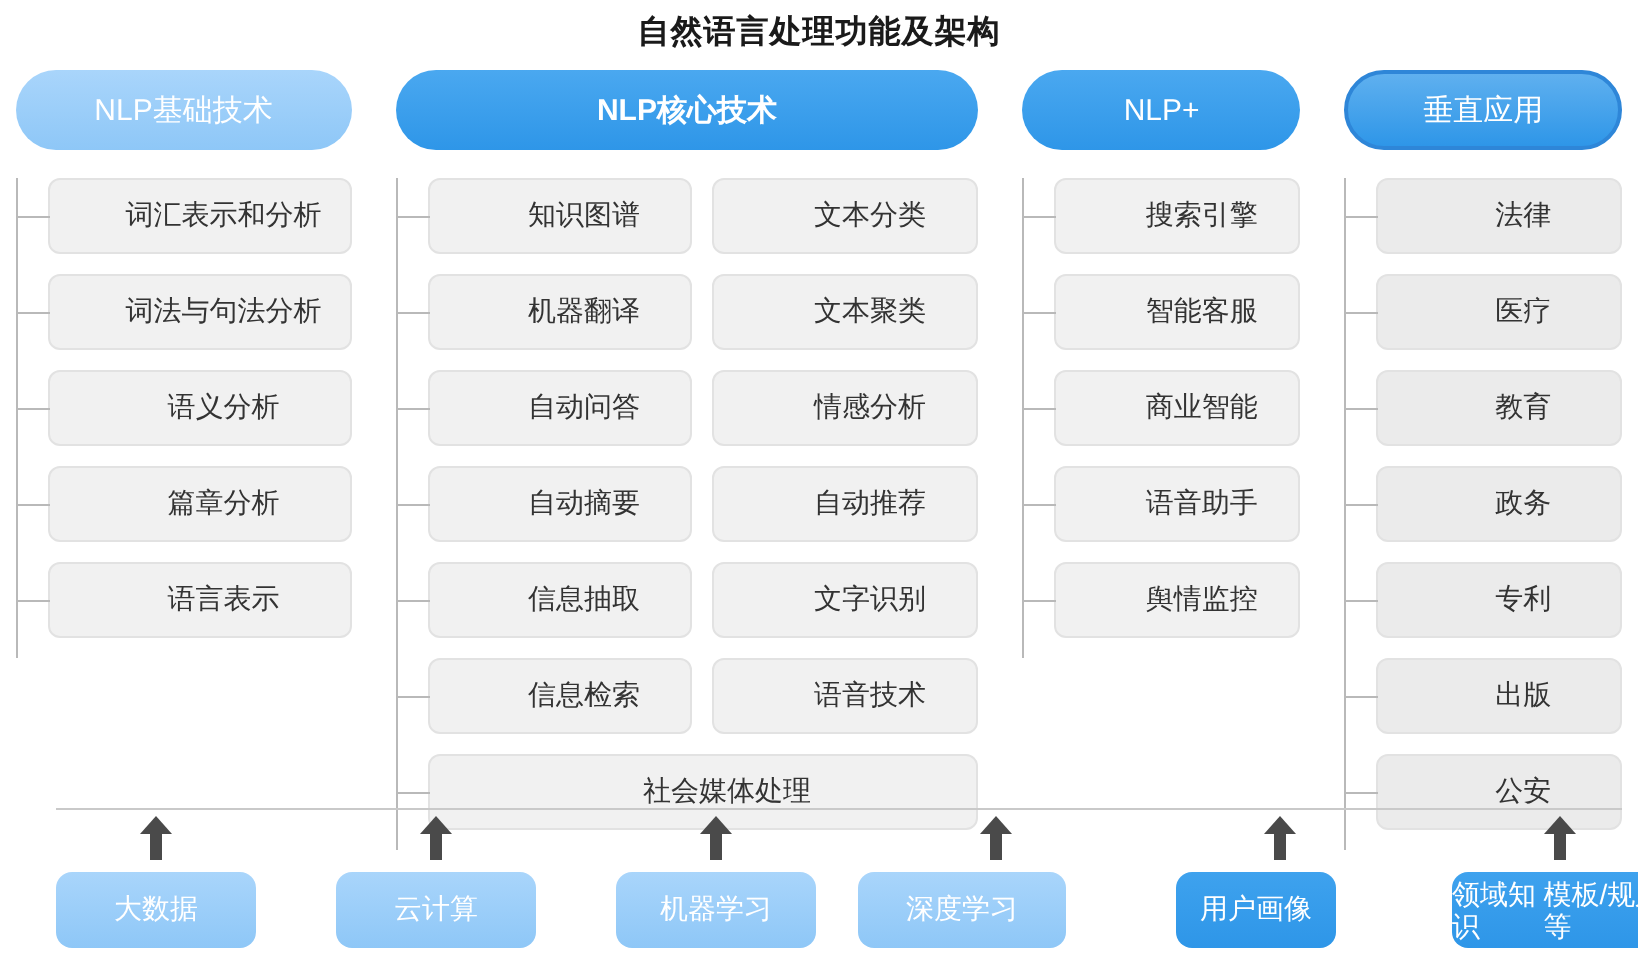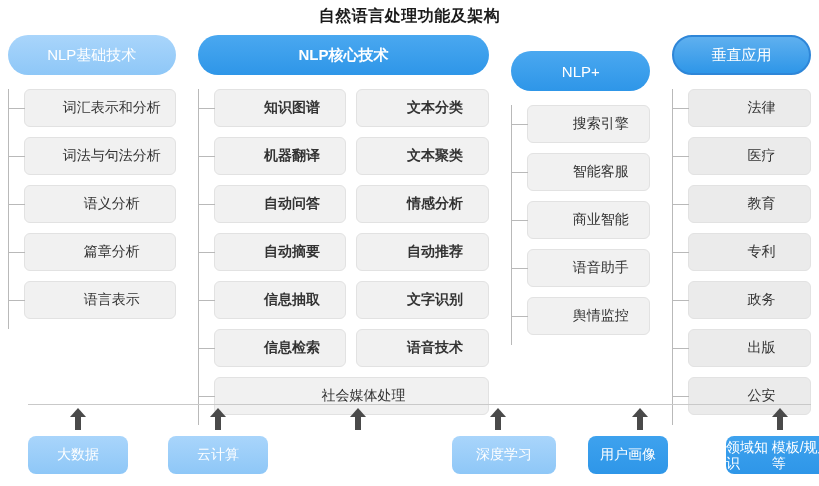--- a/index.html
+++ b/index.html
@@ -31,21 +31,21 @@
     gap: 22px;
     text-align: right;
   }
   .column {
     display: flex;
     flex-direction: column;
     align-items: stretch;
   }
   .col-basic { width: 175px; }
   .col-core  { width: 305px; }
-  .col-plus  { width: 145px; margin-top: 16px; }
+  .col-plus  { width: 145px; }
   .col-vert  { width: 145px; }
 
   .header {
     height: 40px;
     border-radius: 22px;
     display: flex;
     align-items: center;
     justify-content: center;
     font-size: 15px;
     color: #ffffff;
@@ -64,21 +64,21 @@
   .hdr-vert {
     background: linear-gradient(180deg,#5fb0ef 0%,#2e96e8 100%);
     border: 2px solid #2e86d8;
     box-sizing: border-box;
   }
 
   .sub-cols {
     display: flex;
     gap: 10px;
   }
-  .sub-col { flex: 1; display: flex; flex-direction: column; font-weight: bold; }
+  .sub-col { flex: 1; display: flex; flex-direction: column; }
 
   .item {
     height: 36px;
     border-radius: 6px;
     background: #f1f1f1;
     border: 1px solid #e2e2e2;
     display: flex;
     align-items: center;
     justify-content: center;
     font-size: 14px;
@@ -237,22 +237,22 @@
     </div>
   </div>
 
   <div class="column col-vert">
     <div class="header hdr-vert">垂直应用</div>
     <div class="group">
       <div class="trunk"></div>
       <div class="item stub grey-strong">法律</div>
       <div class="item stub grey-strong">医疗</div>
       <div class="item stub grey-strong">教育</div>
+      <div class="item stub grey-strong">政务</div>
       <div class="item stub grey-strong">专利</div>
-      <div class="item stub grey-strong">政务</div>
       <div class="item stub grey-strong">出版</div>
       <div class="item stub grey-strong">公安</div>
     </div>
   </div>
 
 </div>
 
 <div id="bottom">
   <div id="baseline"></div>
 
@@ -276,21 +276,22 @@
     <div class="head"></div>
       <div class="shaft"></div>
   </div>
   <div class="arrow" style="left:752px">
     <div class="head"></div>
       <div class="shaft"></div>
   </div>
 
   <div class="foundation" style="left:8px;width:100px">大数据</div>
   <div class="foundation" style="left:148px;width:100px">云计算</div>
-  <div class="foundation" style="left:432px;width:104px">深度学习</div>
+  <div class="foundation" style="left:288px;width:100px">机器学习</div>
+  <div class="foundation" style="left:409px;width:104px">深度学习</div>
   <div class="foundation strong" style="left:568px;width:80px">用户画像</div>
   <div class="foundation strong two-line" style="left:706px;width:106px">
     <span>领域知识</span>
     <span>模板/规则等</span>
   </div>
 </div>
 
 <div id="watermark"></div>
 
 </body></html>

